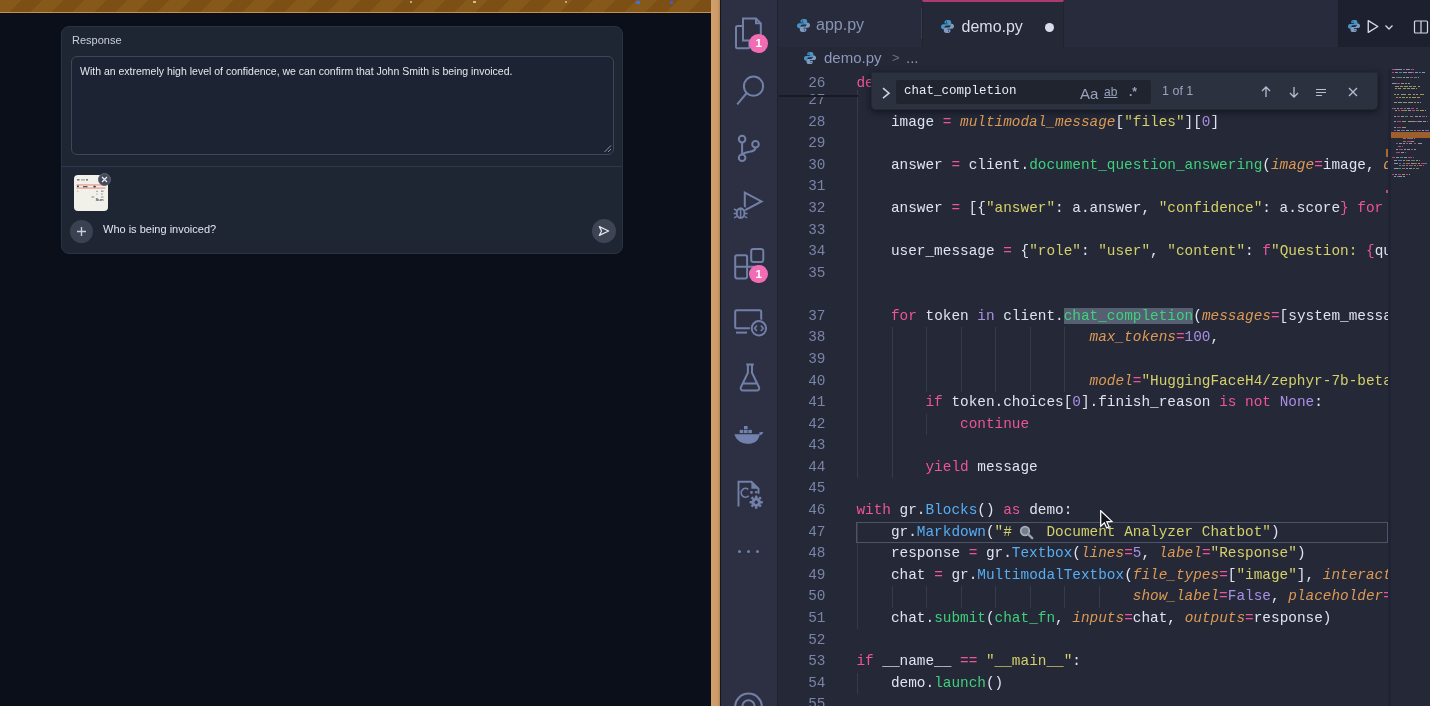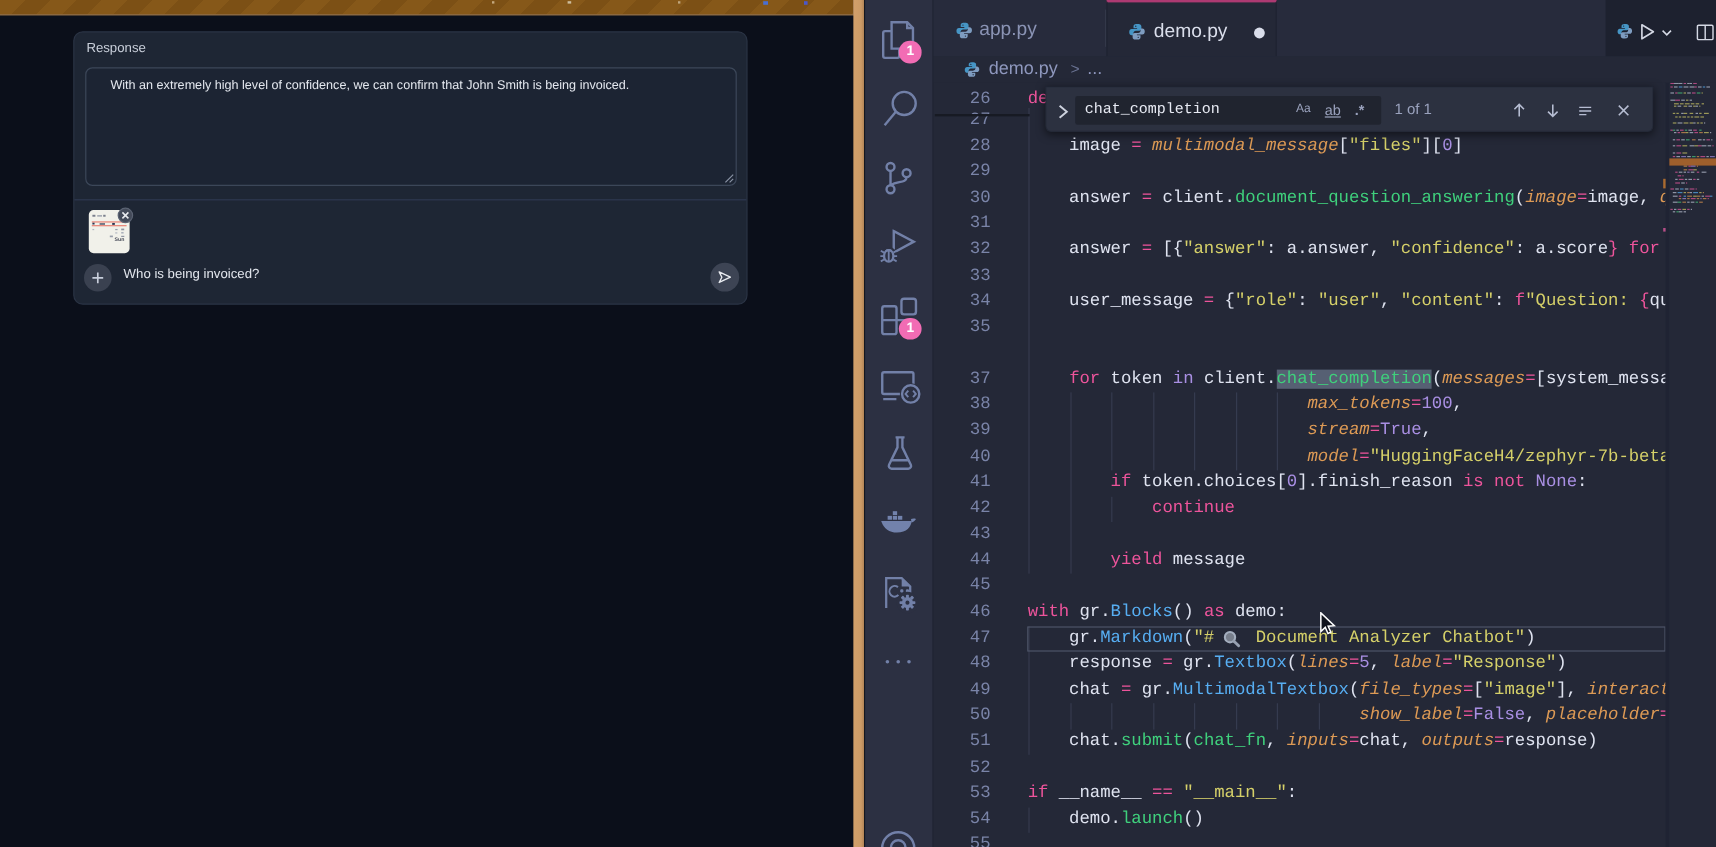--- a/index.html
+++ b/index.html
@@ -2,21 +2,21 @@
 <html><head><meta charset="utf-8"><style>
 *{margin:0;padding:0;box-sizing:border-box}
 html,body{width:1430px;height:706px;overflow:hidden;background:#0b0f1a;font-family:"Liberation Sans",sans-serif}
 #wall-top{position:absolute;left:0;top:0;width:711px;height:13.2px;
  background:repeating-linear-gradient(135deg,#865819 0 15px,#7c5015 15px 30px);border-bottom:1.2px solid #c29057}
 #wall-right{position:absolute;left:711px;top:0;width:10px;height:706px;
  background:linear-gradient(90deg,#d2a06b 0,#cc9b67 6.5px,#b8895a 8.5px,#9c7347 10px)}
 #gradio{position:absolute;left:0;top:13.2px;width:711px;height:692.8px;background:#0b0f1a}
 #panel{position:absolute;left:61px;top:12.8px;width:562px;height:228px;background:#1e2634;border:1px solid #2a3344;border-radius:8px}
 #resp-label{position:absolute;left:10px;top:7.5px;font-size:11px;color:#c9cfda}
-#ta{position:absolute;left:9px;top:29px;width:543px;height:99px;background:#1c2433;border:1px solid #3c4759;border-radius:6px;color:#e4e8ef;font-size:10.5px;padding:7px 20px;line-height:14px}
+#ta{position:absolute;left:9px;top:29px;width:543px;height:99px;background:#1c2433;border:1px solid #3c4759;border-radius:6px;color:#e4e8ef;font-size:10.5px;padding:7px 8px;line-height:14px}
 #rsz{position:absolute;left:541px;top:117px}
 #sep{position:absolute;left:0px;top:139.5px;width:560px;height:1px;background:#2e3950}
 #thumb{position:absolute;left:12px;top:148.5px;width:34px;height:36px;background:#f1f1ea;border-radius:4px;overflow:hidden}
 #thumb-x{position:absolute;left:36px;top:146px;width:13px;height:13px;border-radius:50%;background:#434a59;border:1px solid #5b6373}
 #plus{position:absolute;left:8px;top:193px;width:23px;height:23px;border-radius:50%;background:#3a4150}
 #question{position:absolute;left:41px;top:196.5px;font-size:11px;color:#e2e6ed}
 #send{position:absolute;left:530px;top:192px;width:24px;height:24px;border-radius:50%;background:#3d4454}
 #vscode{position:absolute;left:721px;top:0;width:709px;height:706px;background:#242837}
 #abar{position:absolute;left:0;top:0;width:57px;height:706px;background:#2c3042;border-right:1px solid #1e2230}
 #tabbar{position:absolute;left:57px;top:0;width:652px;height:47px;background:#272b3c}
@@ -240,21 +240,21 @@
 <div class="cl" style="top:111.65px"><span class="ln">28</span><span class="ct"><span class="w">&nbsp;&nbsp;&nbsp;&nbsp;image&nbsp;</span><span class="pk">=</span><span class="w">&nbsp;</span><span class="o">multimodal_message</span><span class="w">[</span><span class="y">"files"</span><span class="w">][</span><span class="pu">0</span><span class="w">]</span></span></div>
 <div class="cl" style="top:133.23px"><span class="ln">29</span><span class="ct"></span></div>
 <div class="cl" style="top:154.81px"><span class="ln">30</span><span class="ct"><span class="w">&nbsp;&nbsp;&nbsp;&nbsp;answer&nbsp;</span><span class="pk">=</span><span class="w">&nbsp;client.</span><span class="g">document_question_answering</span><span class="w">(</span><span class="o">image</span><span class="pk">=</span><span class="w">image,&nbsp;</span><span class="o">question</span></span></div>
 <div class="cl" style="top:176.38px"><span class="ln">31</span><span class="ct"></span></div>
 <div class="cl" style="top:197.96px"><span class="ln">32</span><span class="ct"><span class="w">&nbsp;&nbsp;&nbsp;&nbsp;answer&nbsp;</span><span class="pk">=</span><span class="w">&nbsp;[{</span><span class="y">"answer"</span><span class="w">:&nbsp;a.answer,&nbsp;</span><span class="y">"confidence"</span><span class="w">:&nbsp;a.score</span><span class="pk">}</span><span class="w">&nbsp;</span><span class="pk">for</span><span class="w">&nbsp;a&nbsp;</span></span></div>
 <div class="cl" style="top:219.54px"><span class="ln">33</span><span class="ct"></span></div>
 <div class="cl" style="top:241.12px"><span class="ln">34</span><span class="ct"><span class="w">&nbsp;&nbsp;&nbsp;&nbsp;user_message&nbsp;</span><span class="pk">=</span><span class="w">&nbsp;{</span><span class="y">"role"</span><span class="w">:&nbsp;</span><span class="y">"user"</span><span class="w">,&nbsp;</span><span class="y">"content"</span><span class="w">:&nbsp;</span><span class="pk">f</span><span class="y">"Question:&nbsp;</span><span class="pk">{</span><span class="w">question</span></span></div>
 <div class="cl" style="top:262.69px"><span class="ln">35</span><span class="ct"></span></div>
 <div class="cl" style="top:305.85px"><span class="ln">37</span><span class="ct"><span class="w">&nbsp;&nbsp;&nbsp;&nbsp;</span><span class="pk">for</span><span class="w">&nbsp;token&nbsp;</span><span class="pu">in</span><span class="w">&nbsp;client.</span><span class="gm">chat_completion</span><span class="w">(</span><span class="o">messages</span><span class="pk">=</span><span class="w">[system_message,&nbsp;user_message],</span></span></div>
 <div class="cl" style="top:327.42px"><span class="ln">38</span><span class="ct"><span class="w">&nbsp;&nbsp;&nbsp;&nbsp;&nbsp;&nbsp;&nbsp;&nbsp;&nbsp;&nbsp;&nbsp;&nbsp;&nbsp;&nbsp;&nbsp;&nbsp;&nbsp;&nbsp;&nbsp;&nbsp;&nbsp;&nbsp;&nbsp;&nbsp;&nbsp;&nbsp;&nbsp;</span><span class="o">max_tokens</span><span class="pk">=</span><span class="pu">100</span><span class="w">,</span></span></div>
-<div class="cl" style="top:349.00px"><span class="ln">39</span><span class="ct"><span class="w">&nbsp;&nbsp;&nbsp;&nbsp;&nbsp;&nbsp;&nbsp;&nbsp;&nbsp;&nbsp;&nbsp;&nbsp;&nbsp;&nbsp;&nbsp;&nbsp;&nbsp;&nbsp;&nbsp;&nbsp;&nbsp;&nbsp;&nbsp;&nbsp;&nbsp;&nbsp;&nbsp;</span><span class="o">stream</span><span class="pk">=</span><span class="pu">True</span><span class="w">,</span></span></div>
+<div class="cl" style="top:349.00px"><span class="ln">39</span></div>
 <div class="cl" style="top:370.58px"><span class="ln">40</span><span class="ct"><span class="w">&nbsp;&nbsp;&nbsp;&nbsp;&nbsp;&nbsp;&nbsp;&nbsp;&nbsp;&nbsp;&nbsp;&nbsp;&nbsp;&nbsp;&nbsp;&nbsp;&nbsp;&nbsp;&nbsp;&nbsp;&nbsp;&nbsp;&nbsp;&nbsp;&nbsp;&nbsp;&nbsp;</span><span class="o">model</span><span class="pk">=</span><span class="y">"HuggingFaceH4/zephyr-7b-beta"</span></span></div>
 <div class="cl" style="top:392.16px"><span class="ln">41</span><span class="ct"><span class="w">&nbsp;&nbsp;&nbsp;&nbsp;&nbsp;&nbsp;&nbsp;&nbsp;</span><span class="pk">if</span><span class="w">&nbsp;token.choices[</span><span class="pu">0</span><span class="w">].finish_reason&nbsp;</span><span class="pk">is</span><span class="w">&nbsp;</span><span class="pk">not</span><span class="w">&nbsp;</span><span class="pu">None</span><span class="w">:</span></span></div>
 <div class="cl" style="top:413.73px"><span class="ln">42</span><span class="ct"><span class="w">&nbsp;&nbsp;&nbsp;&nbsp;&nbsp;&nbsp;&nbsp;&nbsp;&nbsp;&nbsp;&nbsp;&nbsp;</span><span class="pk">continue</span></span></div>
 <div class="cl" style="top:435.31px"><span class="ln">43</span></div>
 <div class="cl" style="top:456.89px"><span class="ln">44</span><span class="ct"><span class="w">&nbsp;&nbsp;&nbsp;&nbsp;&nbsp;&nbsp;&nbsp;&nbsp;</span><span class="pk">yield</span><span class="w">&nbsp;message</span></span></div>
 <div class="cl" style="top:478.46px"><span class="ln">45</span><span class="ct"></span></div>
 <div class="cl" style="top:500.04px"><span class="ln">46</span><span class="ct"><span class="pk">with</span><span class="w">&nbsp;gr.</span><span class="b">Blocks</span><span class="w">()&nbsp;</span><span class="pk">as</span><span class="w">&nbsp;demo:</span></span></div>
 <div class="cl" style="top:521.62px"><span class="ln">47</span><span class="ct"><span class="w">&nbsp;&nbsp;&nbsp;&nbsp;gr.</span><span class="b">Markdown</span><span class="w">(</span><span class="y">"#&nbsp;</span><span class="w">&nbsp;&nbsp;</span><span class="y">&nbsp;Document&nbsp;Analyzer&nbsp;Chatbot"</span><span class="w">)</span></span></div>
 <div class="cl" style="top:543.19px"><span class="ln">48</span><span class="ct"><span class="w">&nbsp;&nbsp;&nbsp;&nbsp;response&nbsp;</span><span class="pk">=</span><span class="w">&nbsp;gr.</span><span class="b">Textbox</span><span class="w">(</span><span class="o">lines</span><span class="pk">=</span><span class="pu">5</span><span class="w">,&nbsp;</span><span class="o">label</span><span class="pk">=</span><span class="y">"Response"</span><span class="w">)</span></span></div>
 <div class="cl" style="top:564.77px"><span class="ln">49</span><span class="ct"><span class="w">&nbsp;&nbsp;&nbsp;&nbsp;chat&nbsp;</span><span class="pk">=</span><span class="w">&nbsp;gr.</span><span class="b">MultimodalTextbox</span><span class="w">(</span><span class="o">file_types</span><span class="pk">=</span><span class="w">[</span><span class="y">"image"</span><span class="w">],&nbsp;</span><span class="o">interactive</span></span></div>
@@ -268,21 +268,21 @@
 <circle cx="6" cy="6" r="4.3" fill="#c9d4e0" fill-opacity=".5" stroke="#a4aebe" stroke-width="1.7"></circle>
 <path d="M9.3 9.3 13.2 13.2" stroke="#97a0b0" stroke-width="2.4" stroke-linecap="round"></path>
       </svg>
  </div>
  <div id="findw">
    <svg width="16" height="16" viewBox="0 0 16 16" fill="none" stroke="#ccd1dd" stroke-width="1.6" style="position:absolute;left:5.5px;top:12px">
         <path d="M5 3.2 11 8.2 5 13.2"></path>
       </svg>
    <div id="findin">
         <span style="position:absolute;left:8px;top:4px;font-family:'Liberation Mono',monospace;font-size:12.5px;color:#e8ebf4">chat_completion</span>
-     <span style="position:absolute;left:184px;top:5px;font-size:10px;color:#9aa2bd">Aa</span>
+     <span style="position:absolute;left:184px;top:5px;font-size:15px;color:#9aa2bd">Aa</span>
      <span style="position:absolute;left:208px;top:5px;font-size:12px;color:#9aa2bd;text-decoration:underline">ab</span>
      <span style="position:absolute;left:233px;top:5px;font-size:12px;color:#9aa2bd;font-weight:700">.*</span>
    </div>
    <span style="position:absolute;left:290px;top:11px;font-size:12.5px;color:#9aa2bd">1 of 1</span>
  </div>
  <svg width="16" height="16" viewBox="0 0 16 16" fill="none" stroke="#b6bdd2" stroke-width="1.3" style="position:absolute;left:537px;top:84px">
       <path d="M8 13V3M4 7l4-4 4 4"></path>
     </svg>
     <svg width="16" height="16" viewBox="0 0 16 16" fill="none" stroke="#b6bdd2" stroke-width="1.3" style="position:absolute;left:565px;top:84px">
       <path d="M8 3v10M4 9l4 4 4-4"></path>

